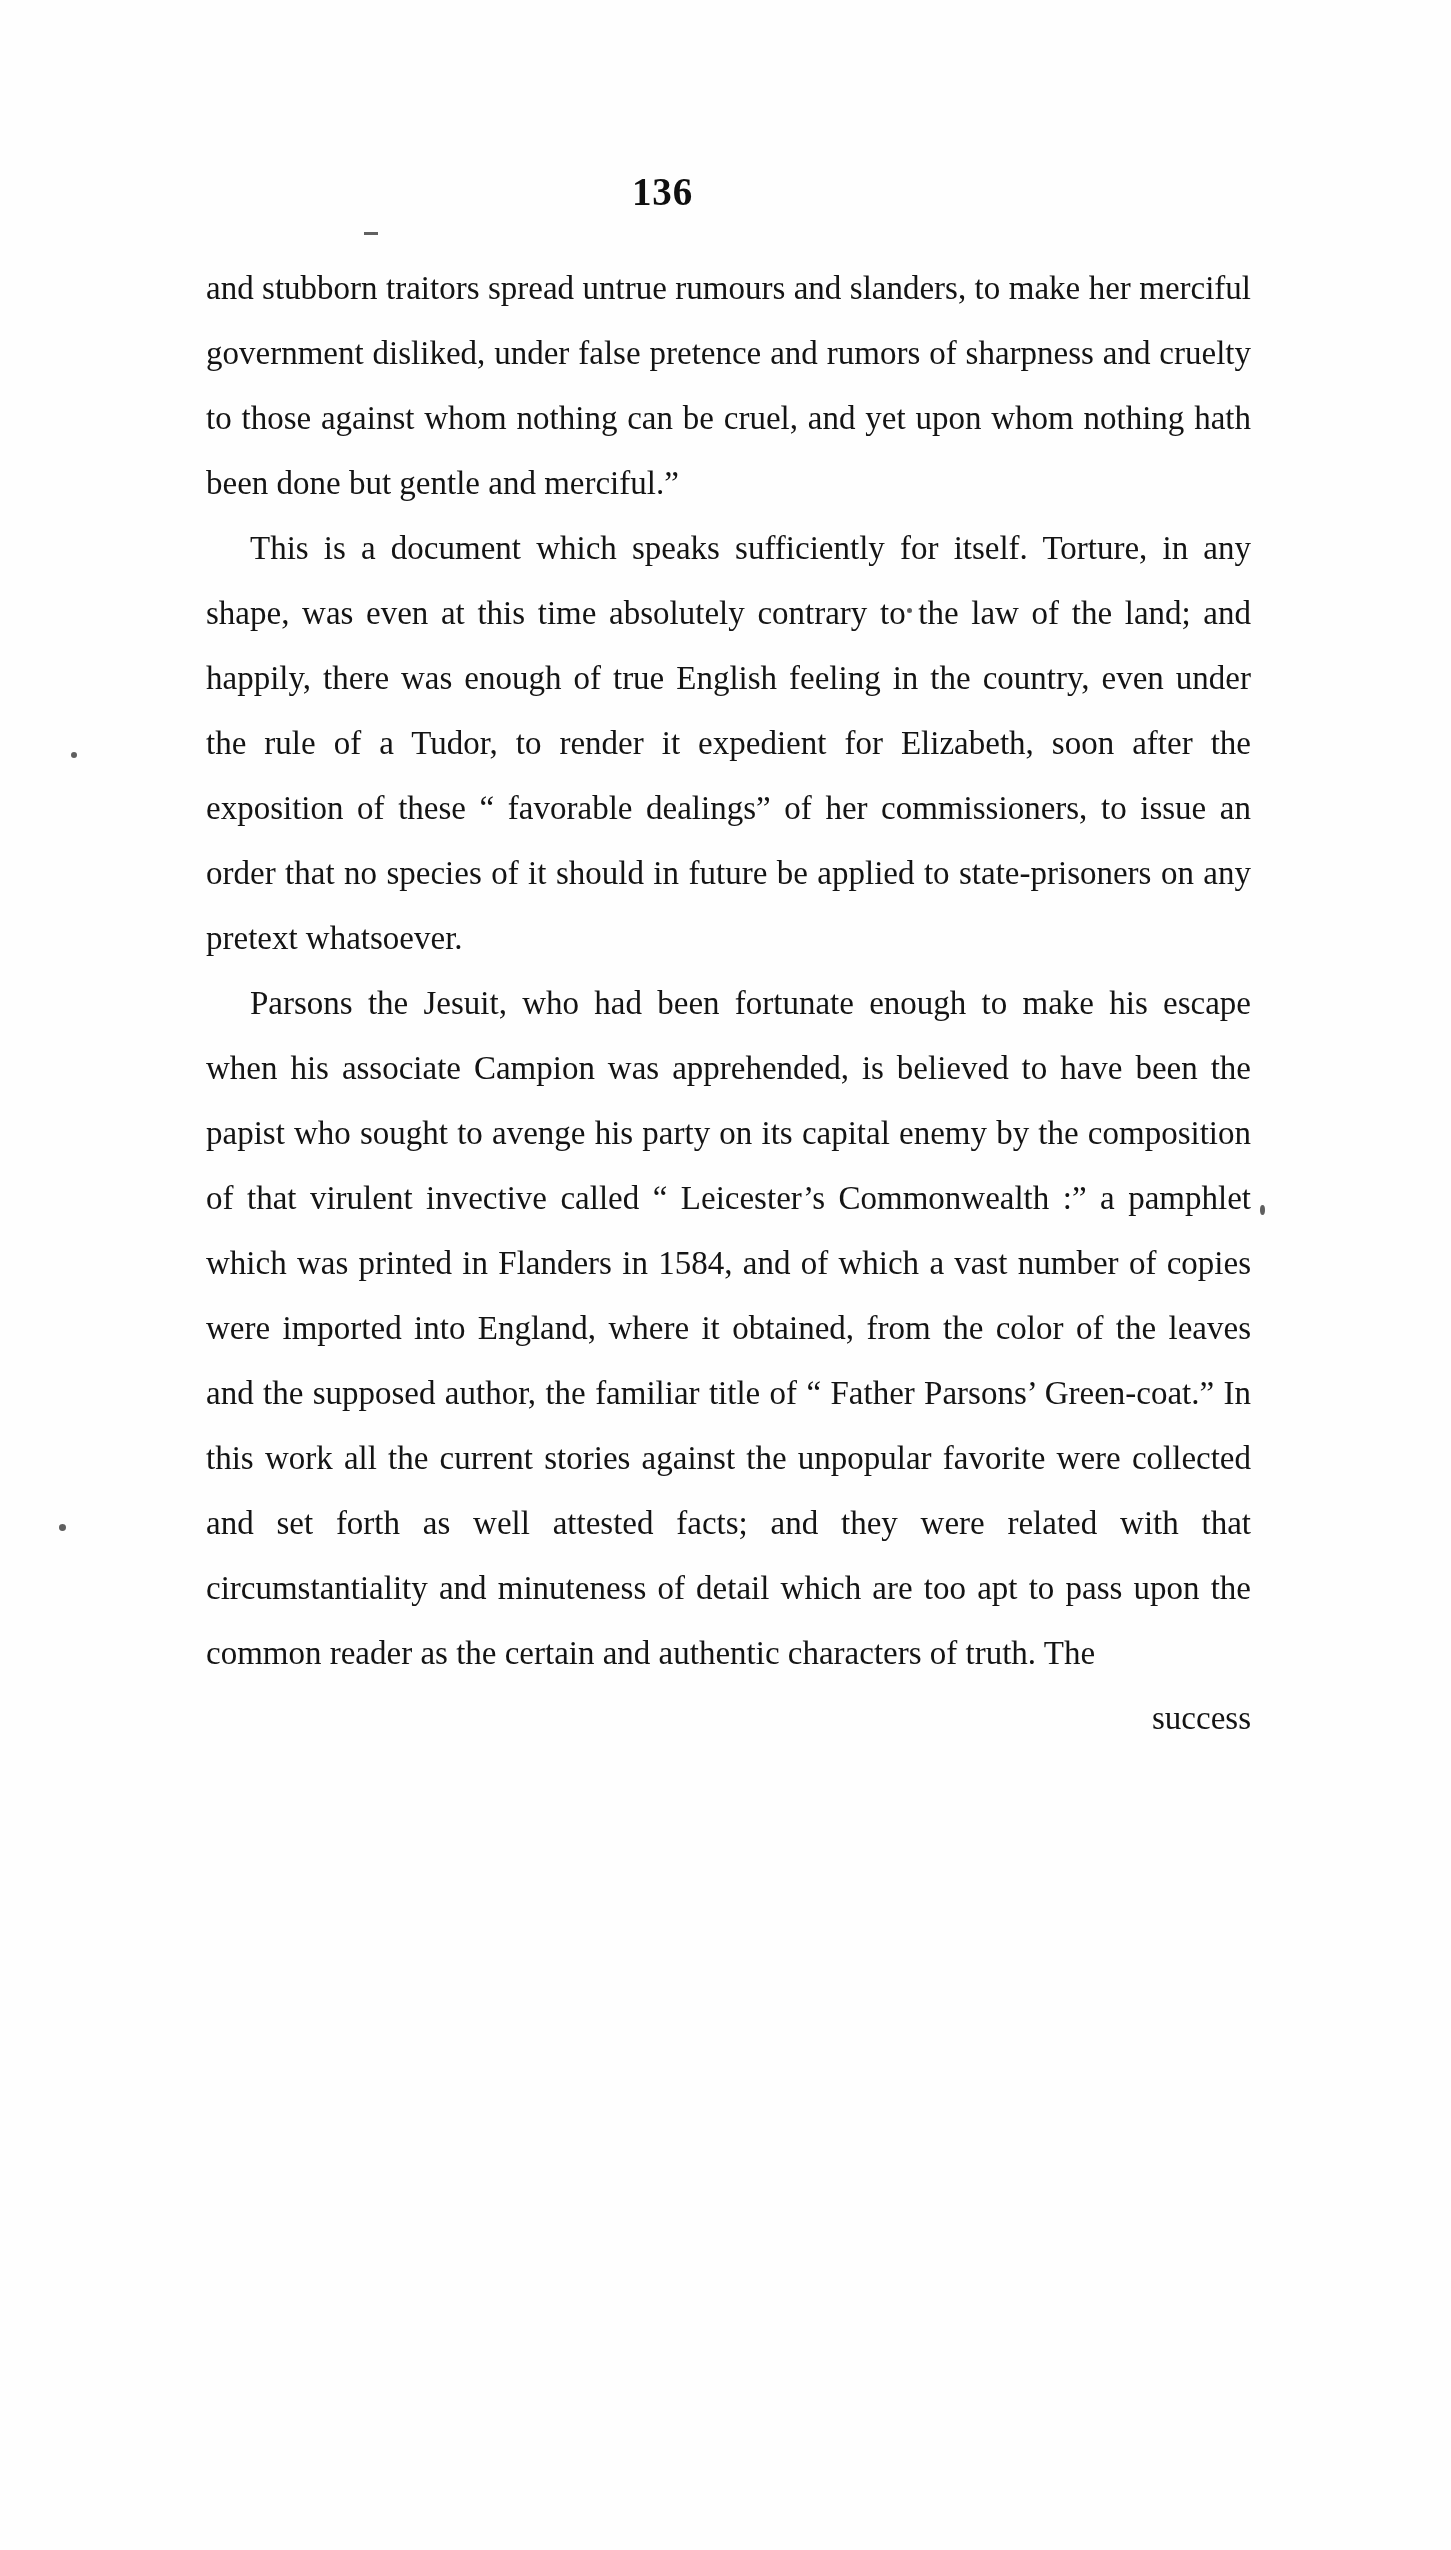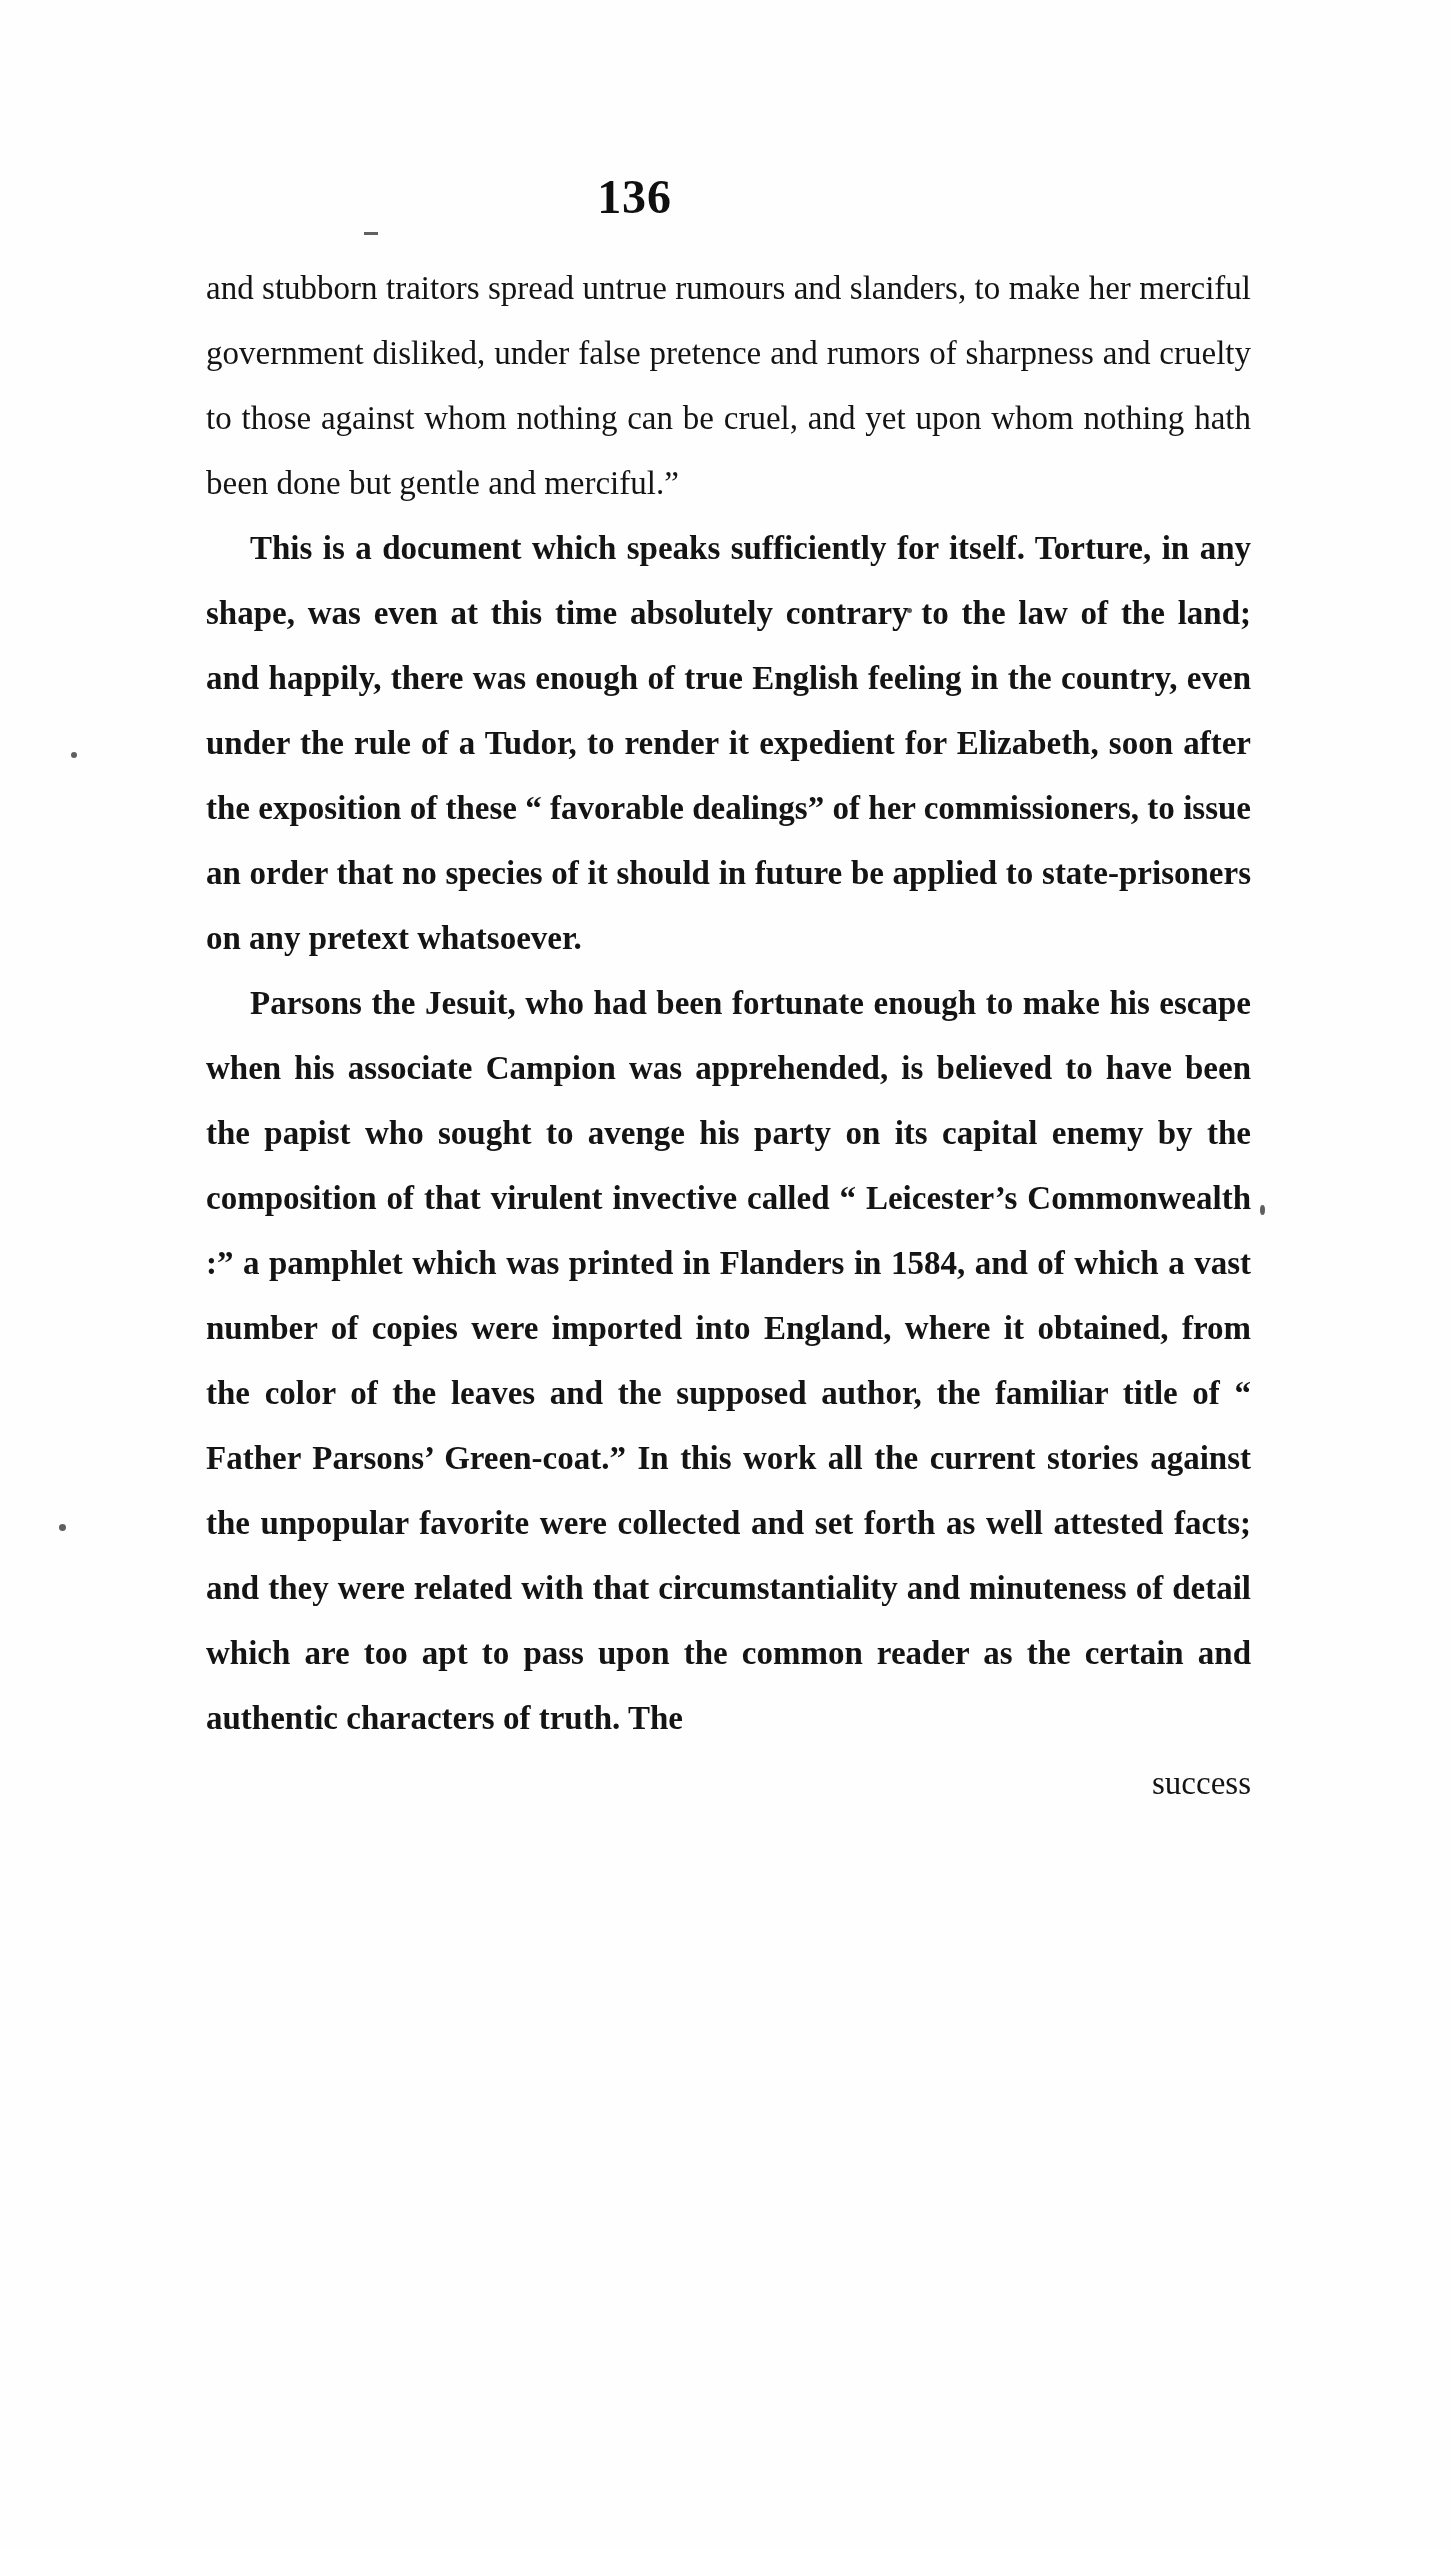--- a/index.html
+++ b/index.html
@@ -24,42 +24,42 @@
     background: #fefefe;
   }
   .page-number {
     position: absolute;
     top: 169px;
     left: 0;
     width: 1269px;
     text-align: center;
     font-family: "Liberation Serif", serif;
     font-weight: bold;
-    font-size: 48px;
+    font-size: 39px;
     letter-spacing: 0.8px;
     color: #101010;
+    padding-left: 28px;
   }
   .body-text {
     position: absolute;
     top: 256px;
     left: 206px;
     width: 1045px;
   }
   .para {
     margin: 0 0 0 0;
     font-size: 33px;
     line-height: 65px;
     text-align: justify;
     text-justify: inter-word;
     color: #141414;
     hyphens: manual;
   }
   .para.indent {
     text-indent: 44px;
-    font-weight: bold;
   }
   .para .lastline-right {
     display: block;
   }
   
   .speck {
     position: absolute;
     background: #2a2a2a;
     border-radius: 50%;
     opacity: .75;

